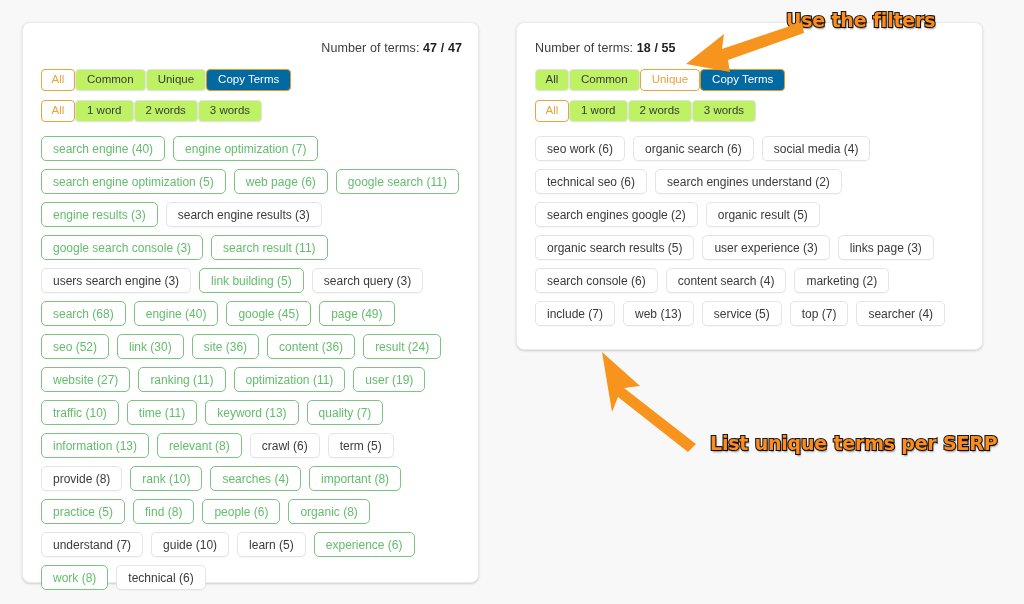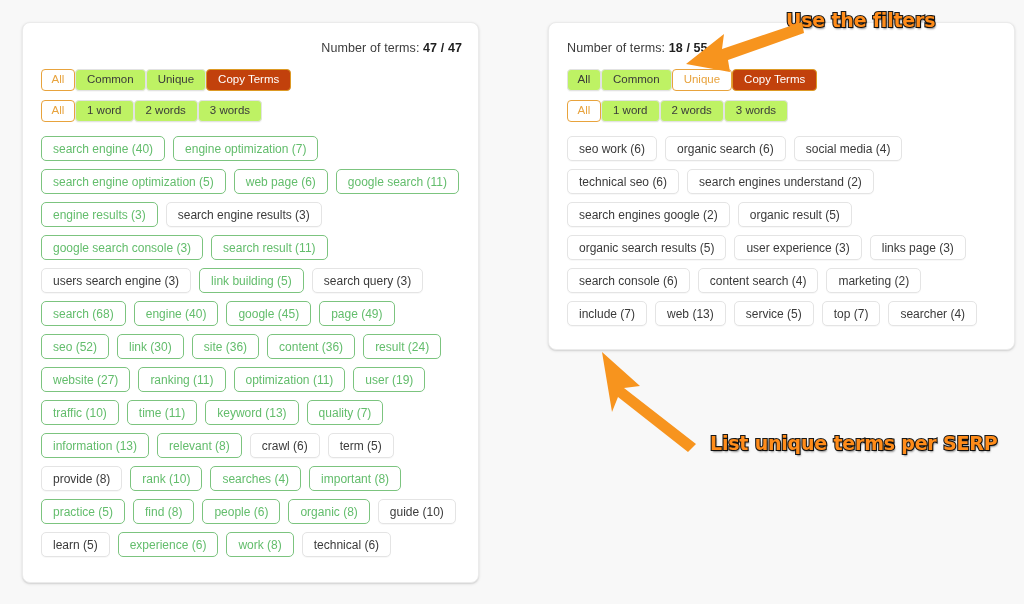--- a/index.html
+++ b/index.html
@@ -18,21 +18,21 @@
 
   
   .card {
     position: absolute;
     background: #ffffff;
     border: 1px solid #ebebeb;
     border-radius: 8px;
     box-shadow: 0 1px 3px rgba(0,0,0,0.13), 0 1px 1px rgba(0,0,0,0.05);
   }
   #card-left  { left: 22px;  top: 22px; width: 457px; height: 561px; text-align: right; }
-  #card-right { left: 548px; top: 22px; width: 467px; height: 328px; }
+  #card-right { left: 516px; top: 22px; width: 467px; height: 328px; }
 
   .card-inner { padding: 18px 16px 14px 16px; }
 
   
   .count-line {
     font-size: 12.5px;
     color: #3c3c3c;
     letter-spacing: 0.1px;
     margin: 0 0 14px 2px;
     white-space: nowrap;
@@ -63,21 +63,21 @@
     cursor: pointer;
     box-shadow: 0 1px 1px rgba(0,0,0,0.035);
   }
   .fbtn.active-outline {
     border-color: #e8a33d;
     color: #e8a33d;
     background: #ffffff;
     box-shadow: none;
   }
   .fbtn.solid {
-    background: #c2410c;
+    background: #0369a1;
     border-color: #dd9a24;
     color: #ffffff;
     box-shadow: none;
   }
   .fbtn.narrow { padding: 0 9px; min-width: 34px; }
 
   
   .terms {
     display: flex;
     flex-wrap: wrap;
@@ -185,20 +185,21 @@
           <div class="chip">crawl (6)</div>
           <div class="chip">term (5)</div>
           <div class="chip">provide (8)</div>
           <div class="chip green">rank (10)</div>
           <div class="chip green">searches (4)</div>
           <div class="chip green">important (8)</div>
           <div class="chip green">practice (5)</div>
           <div class="chip green">find (8)</div>
           <div class="chip green">people (6)</div>
           <div class="chip green">organic (8)</div>
+          <div class="chip">understand (7)</div>
           <div class="chip">guide (10)</div>
           <div class="chip">learn (5)</div>
           <div class="chip green">experience (6)</div>
           <div class="chip green">work (8)</div>
           <div class="chip">technical (6)</div>
         </div>
     </div>
   </div>
 
   <div class="card" id="card-right">

